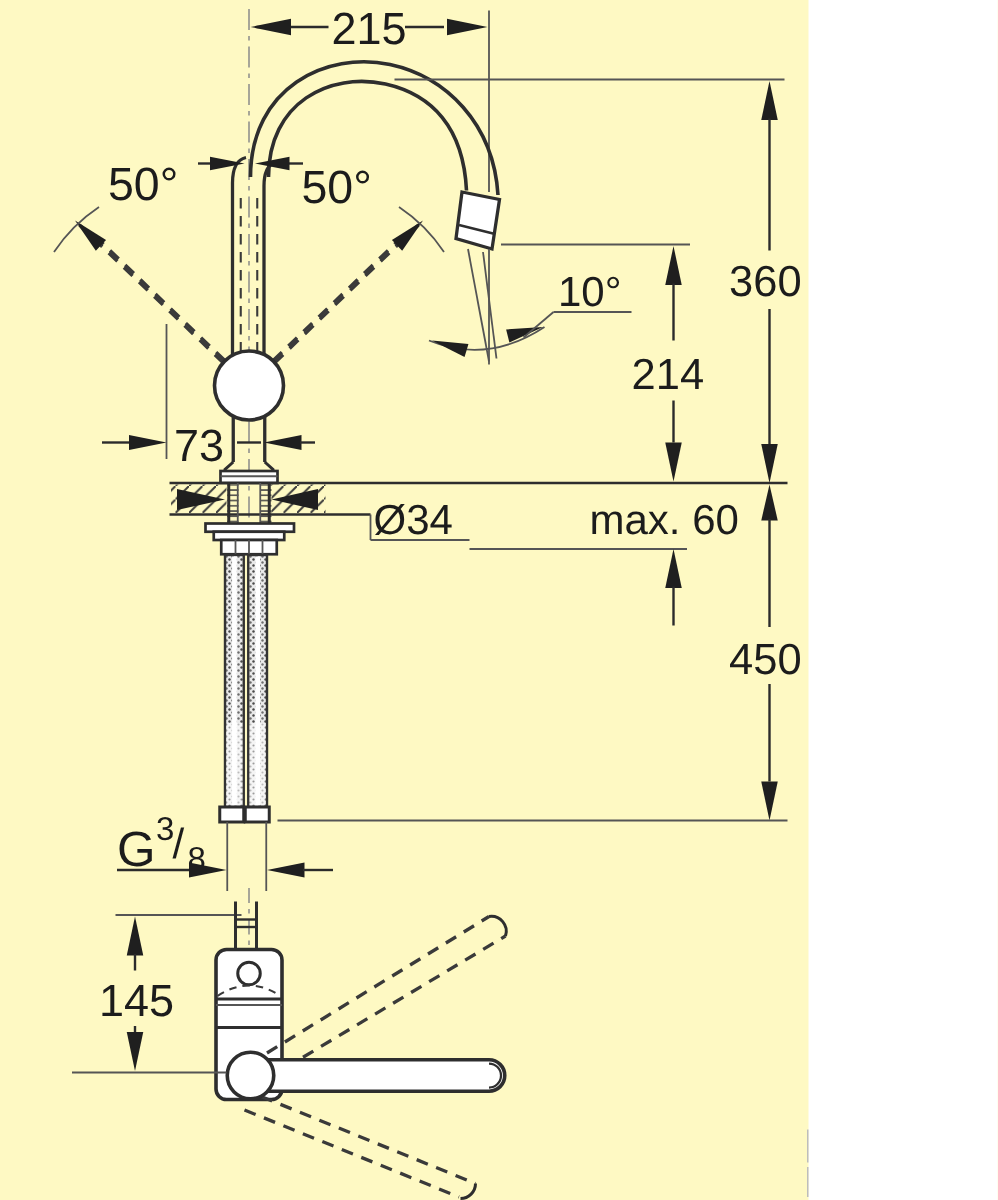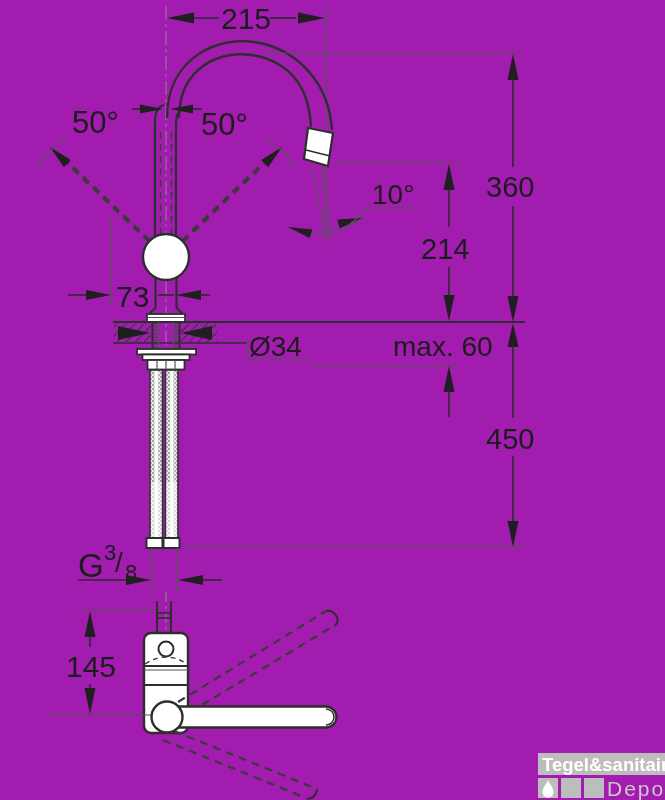--- a/index.html
+++ b/index.html
@@ -1,16 +1,16 @@
 <!DOCTYPE html>
 <html><head>
 <meta charset="utf-8">
 <style>
   html,body{margin:0;padding:0;background:#ffffff;}
-  .stage{width:665px;height:800px;position:relative;background:#a21caf;overflow:hidden;}
+  .stage{width:539px;height:800px;position:relative;background:#fef9c3;overflow:hidden;}
   svg{display:block;}
   .dim{font-family:"Liberation Sans",sans-serif;fill:#1c1c1c;}
   .ln{stroke:#2e2e2e;fill:none;}
   .thin{stroke:#555;stroke-width:1.2;fill:none;}
   .dimln{stroke:#2b2b2b;stroke-width:1.6;fill:none;}
   .arrow{fill:#1f1f1f;stroke:none;}
   .dash{stroke:#3a3a3a;stroke-width:2.2;stroke-dasharray:8 6;fill:none;}
   .brand{font-family:"Liberation Sans",sans-serif;font-weight:bold;}
   .depot{font-family:"Liberation Sans",sans-serif;letter-spacing:2px;}
 </style>

